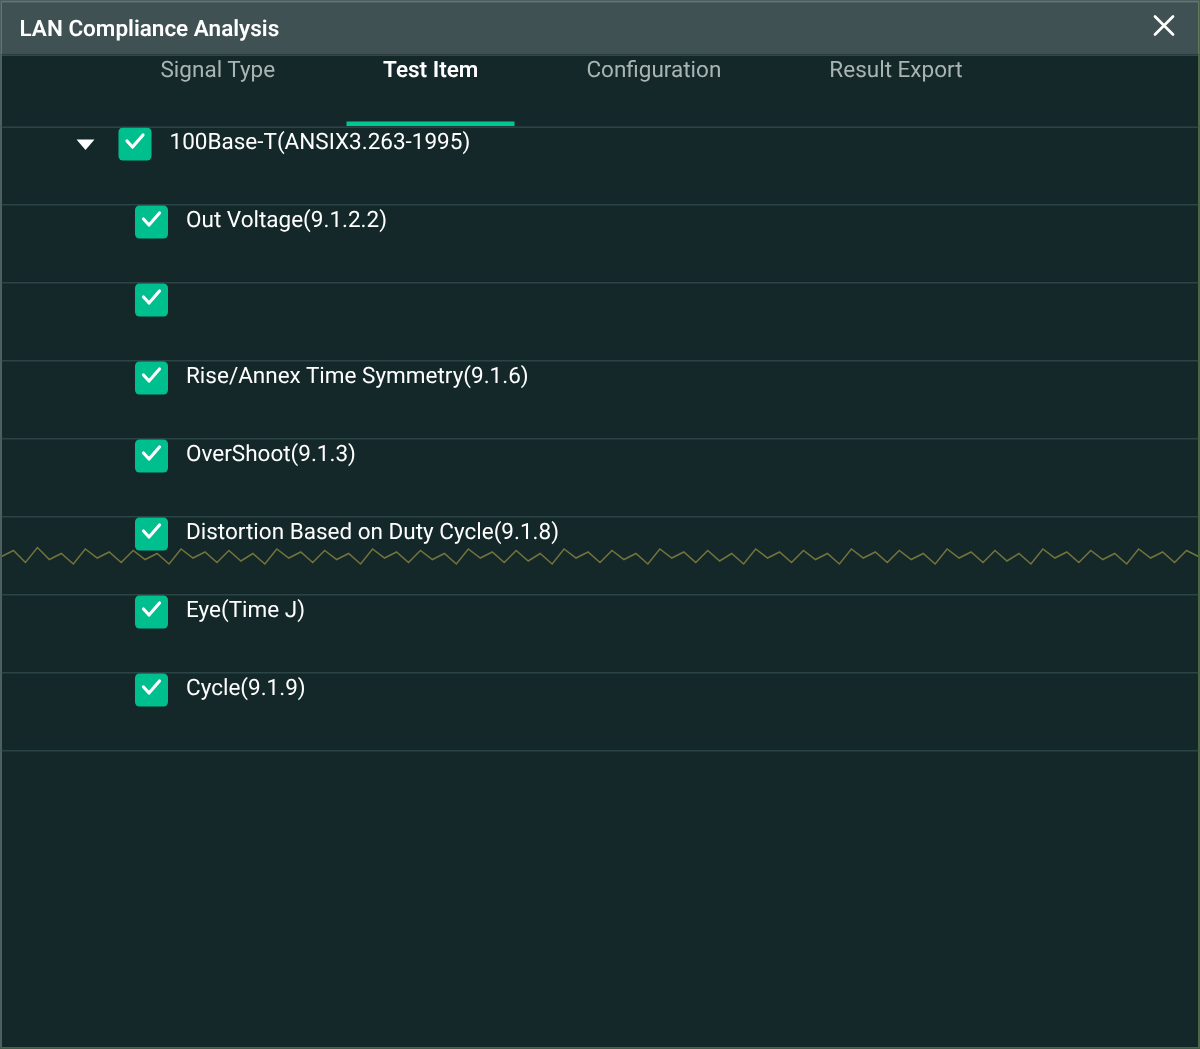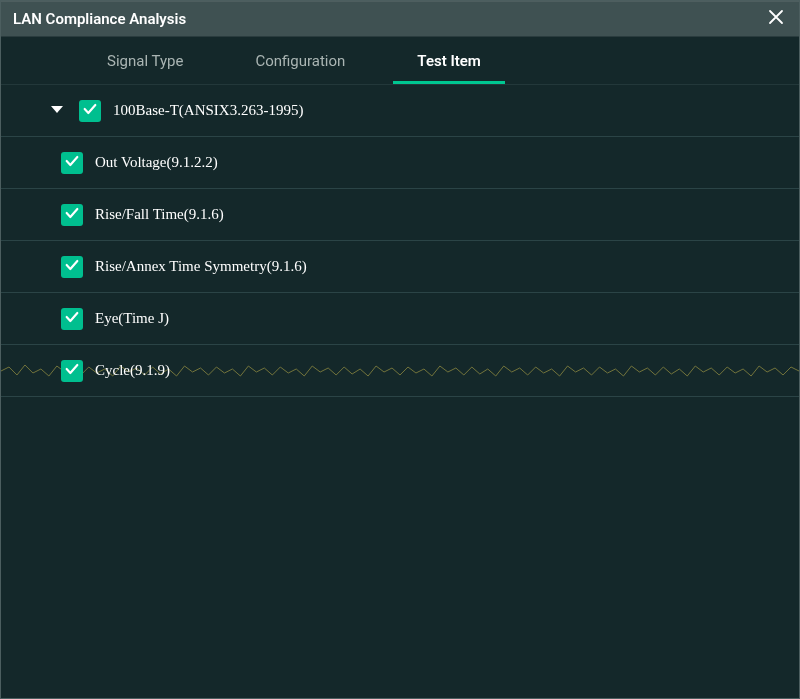--- a/index.html
+++ b/index.html
@@ -28,21 +28,21 @@
     display: flex;
     align-items: stretch;
     border-bottom: 1px solid #23383a;
     background: #14282a;
   }
   .tabs-spacer { width: 70px; }
   .tab {
     flex: 0 0 auto;
     padding: 0 36px;
     display: flex;
-    align-items: center;
+    align-items: flex-start;
     justify-content: center;
     font-size: 15px;
     color: #aab5b3;
     cursor: pointer;
     position: relative;
     white-space: nowrap;
   }
   .tab.active {
     color: #ffffff;
     font-weight: 600;
@@ -60,28 +60,26 @@
   .list {
     flex: 1;
     overflow: hidden;
     position: relative;
     background: #14282a;
   }
 
   .row {
     height: 52px;
     display: flex;
-    align-items: center;
     border-bottom: 1px solid #2b4446;
     padding-left: 0;
     position: relative;
-    font-family: Liberation Serif, serif;
   }
   .row.parent { padding-left: 44px; }
-  .row.child  { padding-left: 60px; }
+  .row.child  { padding-left: 89px; }
 
   .expand-icon {
     width: 24px; height: 24px;
     display: flex; align-items: center; justify-content: center;
     margin-right: 10px;
     cursor: pointer;
   }
   .expand-icon svg { width: 14px; height: 14px; }
 
   .checkbox {
@@ -125,25 +123,28 @@
           </svg>
       </span>
     </div>
   </div>
 
   <div class="tabs">
     <div class="tabs-spacer"></div>
     <div class="tab">
       <span>Signal Type</span>
     </div>
+    <div class="tab active">
+      <span>Test Item</span>
+    </div>
     <div class="tab">
       <span>Configuration</span>
     </div>
-    <div class="tab active">
-      <span>Test Item</span>
+    <div class="tab">
+      <span>Result Export</span>
     </div>
   </div>
 
   <div class="list">
 
     <div class="noise-strip">
       <svg viewBox="0 0 800 52" preserveAspectRatio="none">
         <path d="M0 26 L8 22 L16 30 L24 20 L32 28 L40 24 L48 31 L56 21 L64 27 L72 23 L80 30 L88 22 L96 28 L104 24 L112 31 L120 21 L128 27 L136 23 L144 30 L152 22 L160 29 L168 24 L176 31 L184 21 L192 27 L200 23 L208 30 L216 22 L224 28 L232 24 L240 31 L248 21 L256 27 L264 23 L272 30 L280 22 L288 28 L296 24 L304 31 L312 21 L320 27 L328 23 L336 30 L344 22 L352 29 L360 24 L368 31 L376 21 L384 27 L392 23 L400 30 L408 22 L416 28 L424 24 L432 31 L440 21 L448 27 L456 23 L464 30 L472 22 L480 29 L488 24 L496 31 L504 21 L512 27 L520 23 L528 30 L536 22 L544 28 L552 24 L560 31 L568 21 L576 27 L584 23 L592 30 L600 22 L608 28 L616 24 L624 31 L632 21 L640 27 L648 23 L656 30 L664 22 L672 29 L680 24 L688 31 L696 21 L704 27 L712 23 L720 30 L728 22 L736 28 L744 24 L752 31 L760 21 L768 27 L776 23 L784 30 L792 22 L800 26" stroke="#c0b24a" stroke-width="1" fill="none"></path>
       </svg>
     </div>
@@ -175,33 +176,48 @@
       <div class="row-label">Out Voltage(9.1.2.2)</div>
     </div>
 
 
     <div class="row child">
       <div class="checkbox">
         <span><svg viewBox="0 0 24 24">
               <path d="M4 12 L9.5 18 L20 6" stroke="#ffffff" stroke-width="3.2" fill="none" stroke-linecap="round" stroke-linejoin="round"></path>
             </svg></span>
       </div>
-      <div class="row-label">Rise/Fall Time(9.1.6)</div>
     </div>
 
     <div class="row child">
       <div class="checkbox">
         <span><svg viewBox="0 0 24 24">
               <path d="M4 12 L9.5 18 L20 6" stroke="#ffffff" stroke-width="3.2" fill="none" stroke-linecap="round" stroke-linejoin="round"></path>
             </svg></span>
       </div>
       <div class="row-label">Rise/Annex Time Symmetry(9.1.6)</div>
     </div>
 
-
+    <div class="row child">
+      <div class="checkbox">
+        <span><svg viewBox="0 0 24 24">
+              <path d="M4 12 L9.5 18 L20 6" stroke="#ffffff" stroke-width="3.2" fill="none" stroke-linecap="round" stroke-linejoin="round"></path>
+            </svg></span>
+      </div>
+      <div class="row-label">OverShoot(9.1.3)</div>
+    </div>
+
+    <div class="row child">
+      <div class="checkbox">
+        <span><svg viewBox="0 0 24 24">
+              <path d="M4 12 L9.5 18 L20 6" stroke="#ffffff" stroke-width="3.2" fill="none" stroke-linecap="round" stroke-linejoin="round"></path>
+            </svg></span>
+      </div>
+      <div class="row-label">Distortion Based on Duty Cycle(9.1.8)</div>
+    </div>
 
     <div class="row child">
       <div class="checkbox">
         <span><svg viewBox="0 0 24 24">
               <path d="M4 12 L9.5 18 L20 6" stroke="#ffffff" stroke-width="3.2" fill="none" stroke-linecap="round" stroke-linejoin="round"></path>
             </svg></span>
       </div>
       <div class="row-label">Eye(Time J)</div>
     </div>
 

